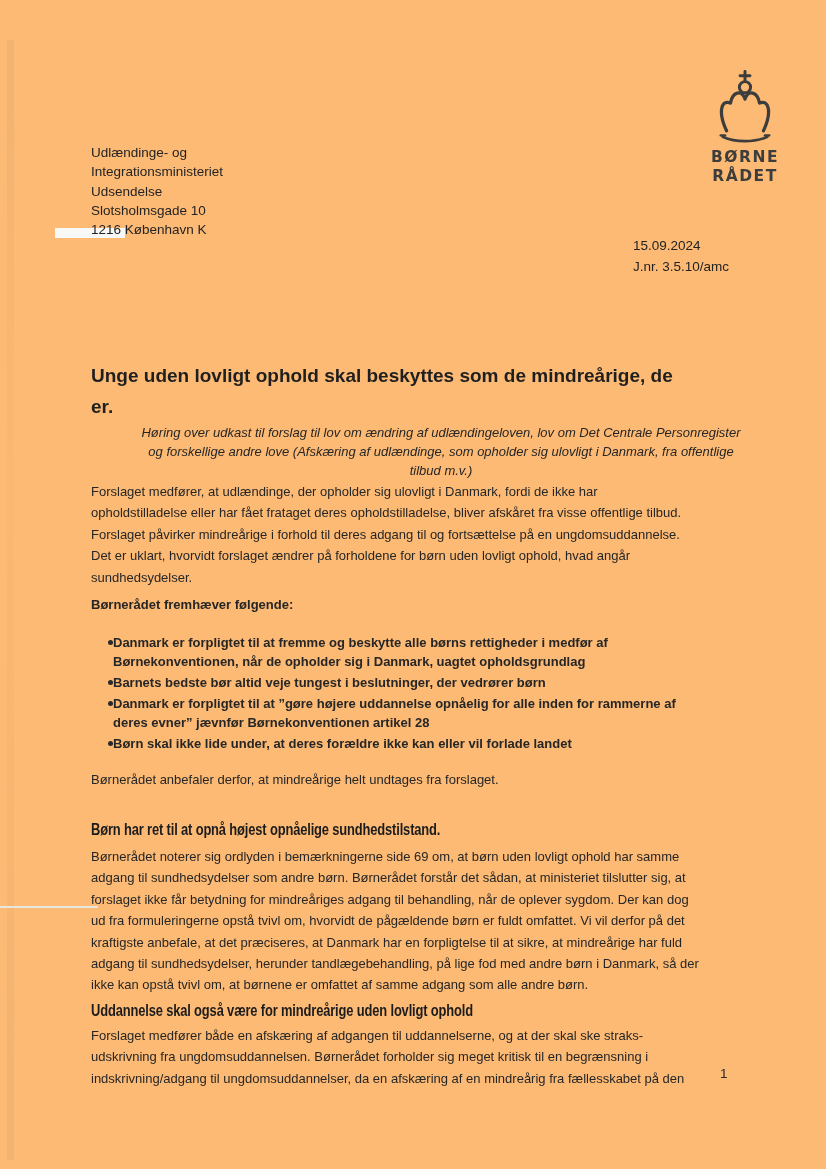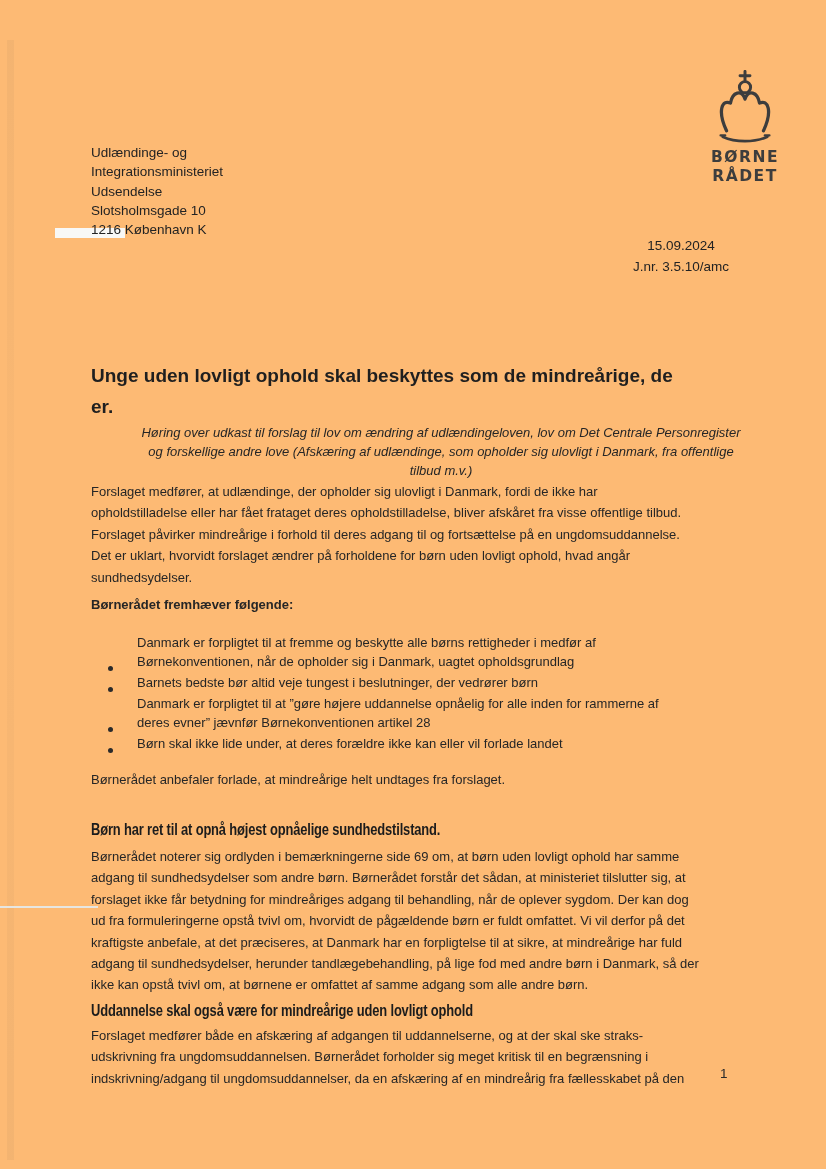--- a/index.html
+++ b/index.html
@@ -14,31 +14,31 @@
     background:linear-gradient(to bottom, rgba(60,60,55,0.05), rgba(60,60,55,0.02) 40%, rgba(60,60,55,0.05)); }
   .scan-line { position:absolute; left:0; top:906px; width:98px; height:2px; background:#e6e6e2; }
   .scan-smudge { position:absolute; left:55px; top:228px; width:70px; height:10px; background:#f8f8f6; }
 
   .address { position:absolute; left:91px; top:143px; font-size:13.5px; line-height:19.3px;
     white-space:pre; color:#232323; }
   .logo { position:absolute; left:696px; top:70px; width:98px; text-align:center; color:#3d3d3d; }
   .logo svg { display:block; margin:0 auto; }
   .logo-text { font-family:"DejaVu Sans", sans-serif; font-weight:bold; font-size:15.5px;
     line-height:19px; letter-spacing:1.5px; white-space:pre; color:#3d3d3d; }
-  .dateblock { position:absolute; right:97px; top:236px; text-align:center; font-size:13.5px;
+  .dateblock { position:absolute; right:97px; top:236px; text-align:left; font-size:13.5px;
     line-height:20.5px; color:#232323; }
 
   .content { position:absolute; left:91px; top:333px; width:700px;margin-top:28px; }
   .title { font-size:19px; line-height:30.5px; font-weight:bold; white-space:pre; color:#1f1f1f; }
   .subtitle { font-style:italic; font-size:13px; line-height:19px; white-space:pre; margin-top:1px;text-align:center; }
   .para { font-size:13px; line-height:21.4px; white-space:pre; }
   .intro { margin-top:1px; }
   .highlight { font-size:13px; font-weight:bold; margin-top:7px; line-height:19px; }
   .bullets { list-style:none; margin-top:19px; padding-left:17px; }
-  .bullets li { display:flex; align-items:flex-end; column-gap:24px; margin-bottom:2px; }
+  .bullets li { display:flex; align-items:flex-start; column-gap:0; margin-bottom:2px;font-weight:bold; }
   .dot { flex:0 0 auto; width:5px; height:5px; border-radius:50%; background:#2a2a2a; margin-top:7px; }
   .bullet-text { font-size:13px; line-height:19px; white-space:pre; }
   .recommendation { margin-top:17px; font-size:13px; line-height:19px; }
   .section-heading { margin-top:31px; height:23px; }
   .section-heading span { display:inline-block; font-family:"Liberation Sans", sans-serif;
     font-weight:bold; font-size:17px; letter-spacing:-0.2px; transform:scaleX(0.76);
     transform-origin:left center; white-space:pre; color:#1c1c1c; }
   .section-heading.second { margin-top:5px; }
   .section-body { margin-top:3px; }
   .section-body.second { margin-top:1px; }
@@ -109,21 +109,21 @@
         <span class="dot"></span>
         <span class="bullet-text">Danmark er forpligtet til at ”gøre højere uddannelse opnåelig for alle inden for rammerne af
 deres evner” jævnfør Børnekonventionen artikel 28</span>
       </li>
       <li>
         <span class="dot"></span>
         <span class="bullet-text">Børn skal ikke lide under, at deres forældre ikke kan eller vil forlade landet</span>
       </li>
     </ul>
 
-    <div class="recommendation">Børnerådet anbefaler forlade, at mindreårige helt undtages fra forslaget.</div>
+    <div class="recommendation">Børnerådet anbefaler derfor, at mindreårige helt undtages fra forslaget.</div>
 
     <div class="section-heading">
       <span>Børn har ret til at opnå højest opnåelige sundhedstilstand.</span>
     </div>
     <div class="para section-body">Børnerådet noterer sig ordlyden i bemærkningerne side 69 om, at børn uden lovligt ophold har samme
 adgang til sundhedsydelser som andre børn. Børnerådet forstår det sådan, at ministeriet tilslutter sig, at
 forslaget ikke får betydning for mindreåriges adgang til behandling, når de oplever sygdom. Der kan dog
 ud fra formuleringerne opstå tvivl om, hvorvidt de pågældende børn er fuldt omfattet. Vi vil derfor på det
 kraftigste anbefale, at det præciseres, at Danmark har en forpligtelse til at sikre, at mindreårige har fuld
 adgang til sundhedsydelser, herunder tandlægebehandling, på lige fod med andre børn i Danmark, så der

